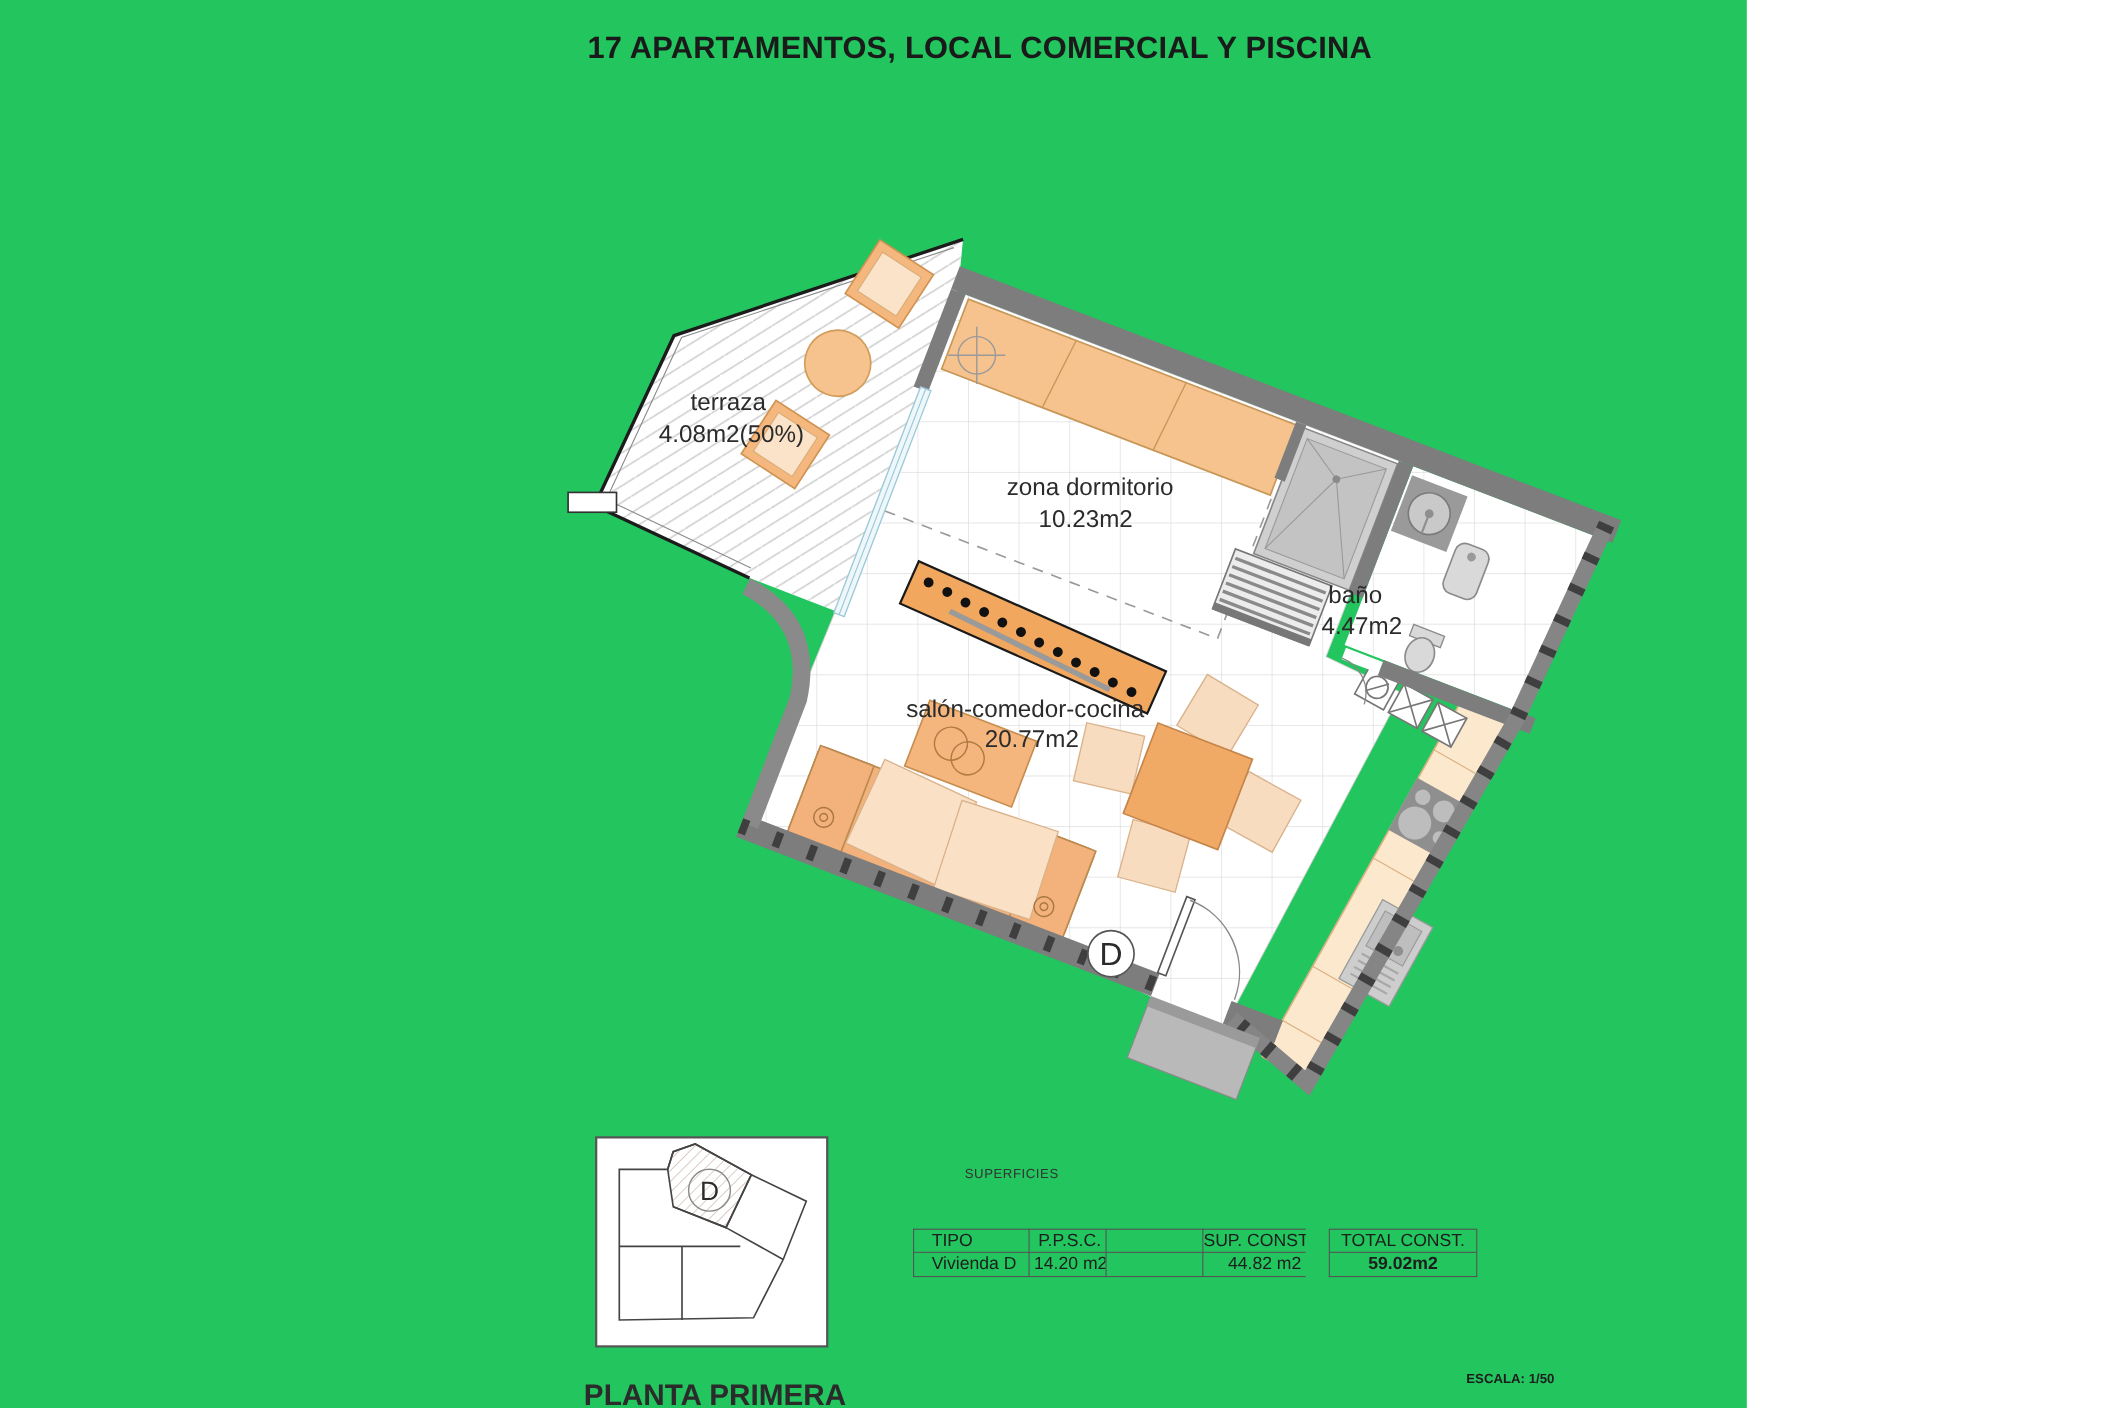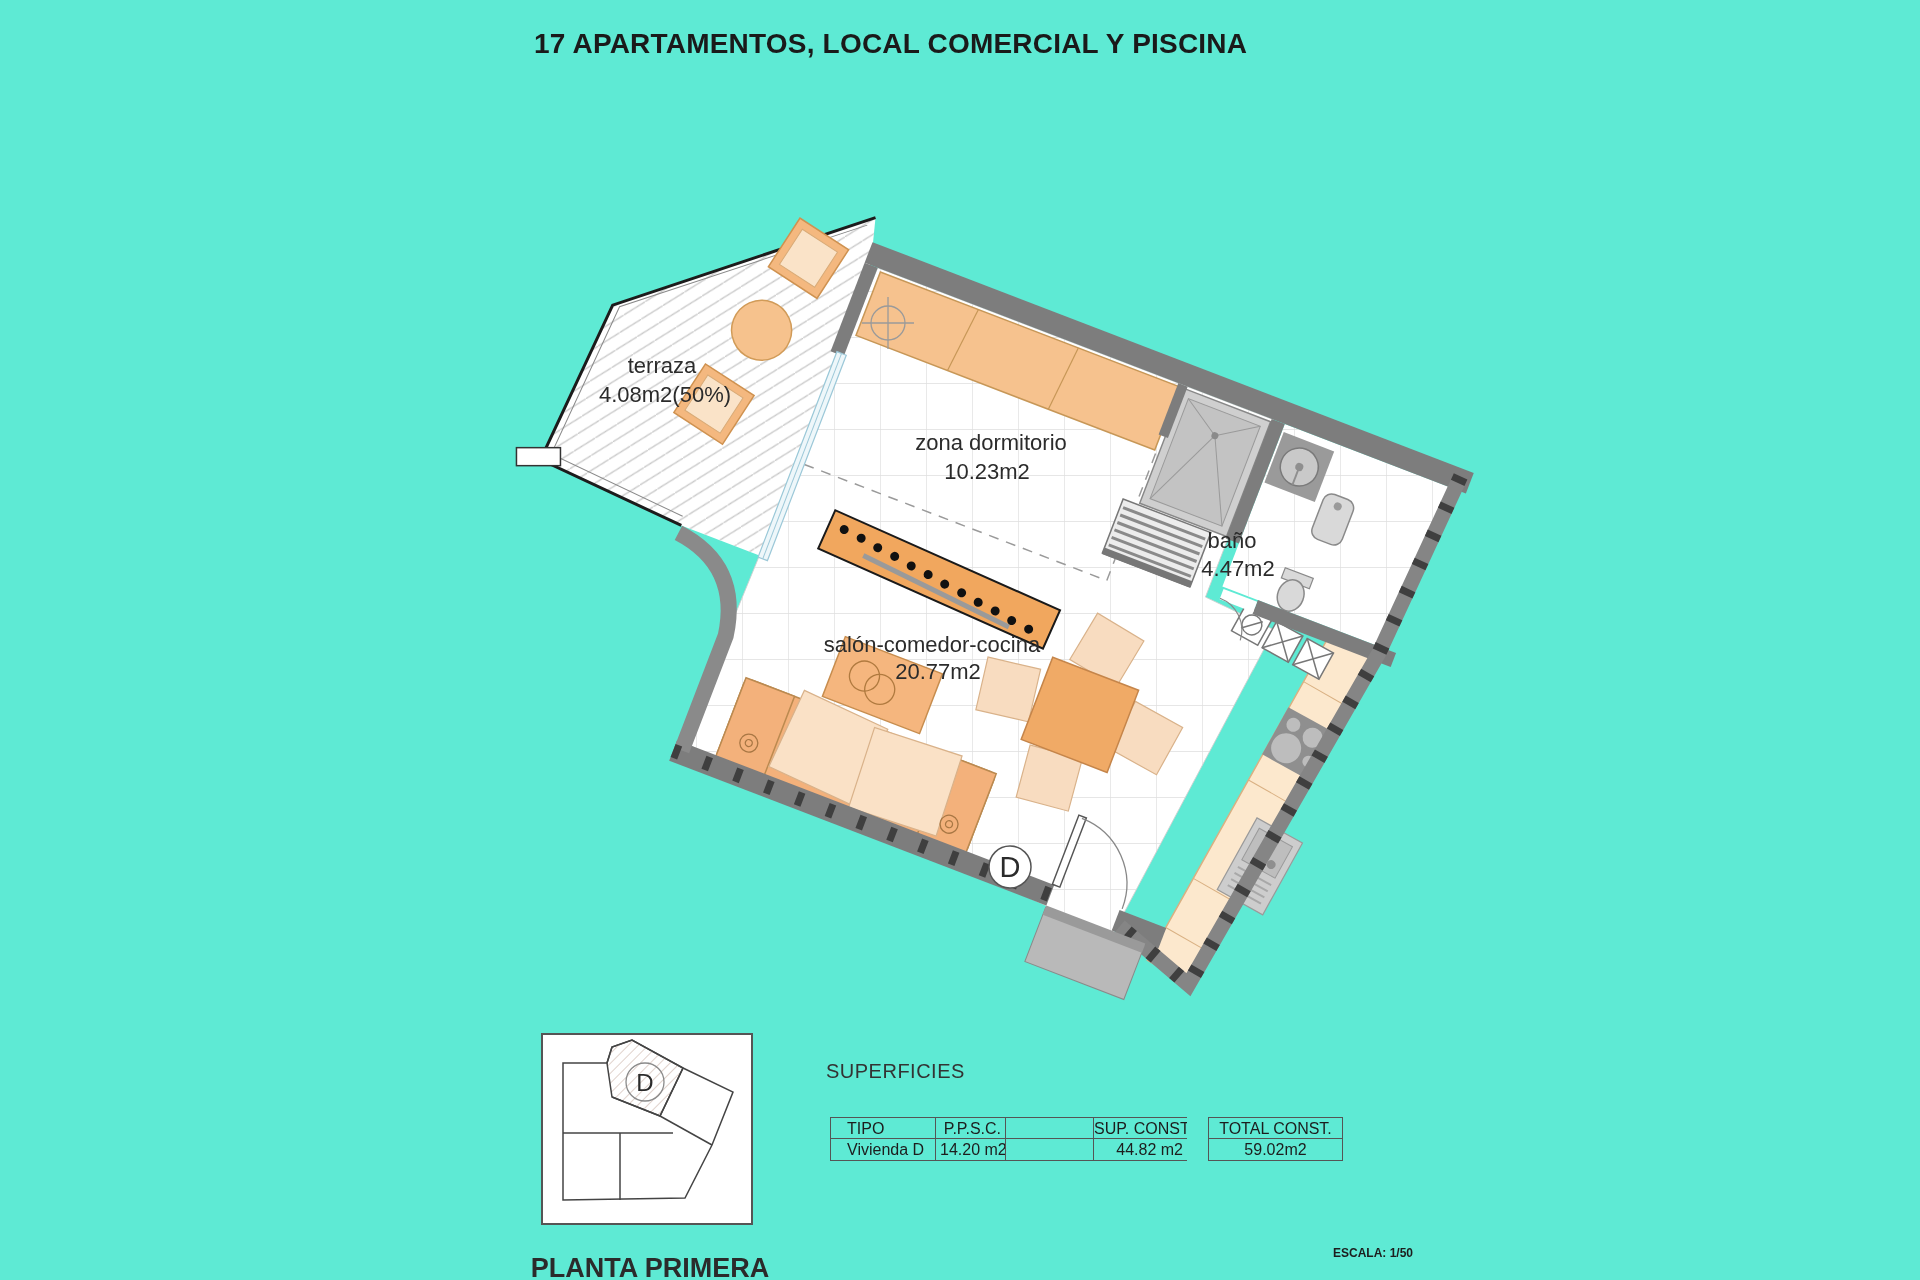--- a/index.html
+++ b/index.html
@@ -1,34 +1,34 @@
 <!DOCTYPE html>
 <html><head>
 <meta charset="utf-8">
 <style>
   html,body{margin:0;padding:0;background:#ffffff;}
-  #page{position:relative;width:1920px;height:1280px;background:#5eead4;overflow:hidden;
+  #page{position:relative;width:1588px;height:1280px;background:#22c55e;overflow:hidden;
         font-family:"Liberation Sans",sans-serif;color:#222;}
   .abs{position:absolute;}
   #title{left:534px;top:28px;width:900px;font-size:28px;font-weight:700;color:#1a1a1a;letter-spacing:0.2px;white-space:nowrap;}
   svg text{font-family:"Liberation Sans",sans-serif;fill:#2b2b2b;}
   
-  #surf-heading{left:826px;top:1060px;font-size:20px;color:#333;letter-spacing:0.5px;}
+  #surf-heading{left:877px;top:1060px;font-size:12px;color:#333;letter-spacing:0.5px;}
   #floor-box{left:830px;top:1085px;width:489px;height:25px;border:2.5px solid #222;background:#fff;}
   #floor-box span{position:absolute;left:5px;top:1px;font-size:21px;color:#1d1d1d;}
   .trow{position:absolute;left:830px;width:492px;height:22px;font-size:16px;color:#1d1d1d;}
   .cell{position:absolute;top:0;height:22px;line-height:22px;box-sizing:border-box;border-bottom:1.5px solid #555;overflow:hidden;white-space:nowrap;}
   .c-tipo {left:0;   width:105px;border-left:1.5px solid #555;padding-left:16px;}
   .c-ppsc {left:105px;width:70px; border-left:1.5px solid #555;text-align:right;padding-right:4px;}
   .c-gap  {left:175px;width:88px; border-left:1.5px solid #555;}
   .c-sup  {left:263px;width:94px; border-left:1.5px solid #555;text-align:right;padding-right:4px;}
   .c-tot  {left:378px;width:135px;border-left:1.5px solid #555;border-right:1.5px solid #555;text-align:center;}
   #hdr-row{top:1117px;} #hdr-row .cell{border-top:1.5px solid #555;}
   #data-row{top:1139px;}
-  #data-row .c-tot{font-weight:400;}
+  #data-row .c-tot{font-weight:700;}
   #escala{left:1333px;top:1246px;font-size:12px;font-weight:700;color:#1d1d1d;}
 </style>
 </head>
 <body>
 
 <div id="page">
 
   <div class="abs" id="title">17 APARTAMENTOS, LOCAL COMERCIAL Y PISCINA</div>
 
   <svg class="abs" style="left:0;top:0" width="1920" height="1280" viewBox="0 0 1920 1280">

